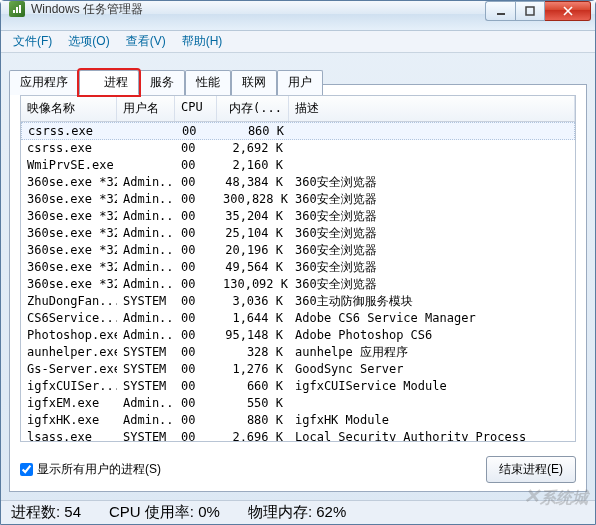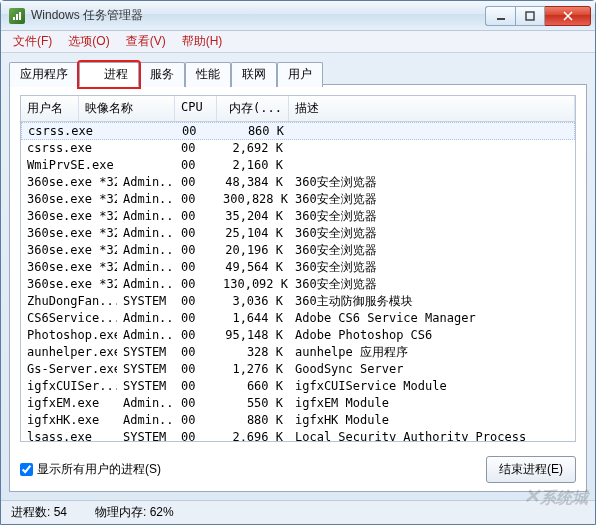--- a/index.html
+++ b/index.html
@@ -18,21 +18,20 @@
     border: 1px solid #5a7ca0;
     background: linear-gradient(to bottom, #e8f0f8 0%, #dce8f4 100%);
     display: flex;
     flex-direction: column;
     border-radius: 4px 4px 0 0;
   }
   .titlebar {
     height: 30px;
     background: linear-gradient(to bottom, #f4f8fc 0%, #dde9f5 45%, #cfe0f0 46%, #e6f0fa 100%);
     display: flex;
-    align-items: center;
     padding: 0 4px 0 8px;
     border-bottom: 1px solid #b8c8d8;
   }
   .titlebar .icon {
     width: 16px; height: 16px;
     background: linear-gradient(135deg,#6aa84f,#2e6e1f);
     margin-right: 6px;
     border-radius: 2px;
     display:flex;align-items:center;justify-content:center;
   }
@@ -56,34 +55,34 @@
     border-left:none;
   }
   .menubar {
     height: 22px;
     background: #f0f4fa;
     display: flex;
     align-items: center;
     padding: 0 4px;
     border-bottom: 1px solid #c8d4e0;
   }
-  .menubar span { padding: 2px 8px; color: #b91c1c; }
+  .menubar span { padding: 2px 8px; color: #0369a1; }
   .tabs {
     display: flex;
     padding: 6px 8px 0 8px;
     gap: 0;
   }
   .tab {
     padding: 3px 10px;
     border: 1px solid #9aaabf;
     border-bottom: none;
     background: #f8fbff;
     font-size: 12px;
     position: relative;
-    top: 3px;
+    top: 11px;
     border-radius: 2px 2px 0 0;
   }
   .tab.active {
     background: #fff;
     border-bottom: 1px solid #fff;
     outline: 2px solid #e02020;
     outline-offset: 0;
     z-index: 2;
     padding-left: 24px;
   }
@@ -158,21 +157,21 @@
     font-size: 12px;
   }
   .statusbar {
     height: 24px;
     background: #eaf0f8;
     border-top: 1px solid #c0ccda;
     display: flex;
     align-items: center;
     padding: 0 10px;
     gap: 28px;
-    font-size: 12px;
+    font-size: 15px;
   }
   .watermark {
     position: absolute;
     right: 8px; bottom: 16px;
     font-size: 16px;
     color: rgba(120,120,120,0.35);
     font-style: italic;
     font-weight: bold;
     pointer-events: none;
   }
@@ -227,22 +226,22 @@
     <div class="tab active">进程</div>
     <div class="tab">服务</div>
     <div class="tab">性能</div>
     <div class="tab">联网</div>
     <div class="tab">用户</div>
   </div>
 
   <div class="content-panel">
     <div class="table-wrap">
       <div class="thead">
+        <div class="th c-name">映像名称</div>
         <div class="th c-user">用户名</div>
-        <div class="th c-name">映像名称</div>
         <div class="th c-cpu">CPU</div>
         <div class="th c-mem">内存(...</div>
         <div class="th c-desc">描述</div>
       </div>
       <div class="tbody" id="tbody">
           <div class="row selected">
             <div class="cell c-name">csrss.exe</div>
             <div class="cell c-user"></div>
             <div class="cell c-cpu">00</div>
             <div class="cell c-mem">860 K</div>
@@ -351,21 +350,20 @@
             <div class="cell c-user">SYSTEM</div>
             <div class="cell c-cpu">00</div>
             <div class="cell c-mem">660 K</div>
             <div class="cell c-desc">igfxCUIService Module</div>
           </div>
           <div class="row">
             <div class="cell c-name">igfxEM.exe</div>
             <div class="cell c-user">Admin...</div>
             <div class="cell c-cpu">00</div>
             <div class="cell c-mem">550 K</div>
-            <div class="cell c-desc">igfxEM Module</div>
           </div>
           <div class="row">
             <div class="cell c-name">igfxHK.exe</div>
             <div class="cell c-user">Admin...</div>
             <div class="cell c-cpu">00</div>
             <div class="cell c-mem">880 K</div>
             <div class="cell c-desc">igfxHK Module</div>
           </div>
           <div class="row">
             <div class="cell c-name">lsass.exe</div>
@@ -381,19 +379,20 @@
       <label class="checkbox">
         <input type="checkbox" id="show-all" checked="" style="">
         <span>显示所有用户的进程(S)</span>
       </label>
       <button class="end-btn">结束进程(E)</button>
     </div>
   </div>
 
   <div class="statusbar">
     <span>进程数: 54</span>
+    <span>CPU 使用率: 0%</span>
     <span>物理内存: 62%</span>
   </div>
 </div>
 
 <div class="watermark">
   <span style="font-size:20px;">✕</span><span>系统城</span>
 </div>
 
 </body></html>

